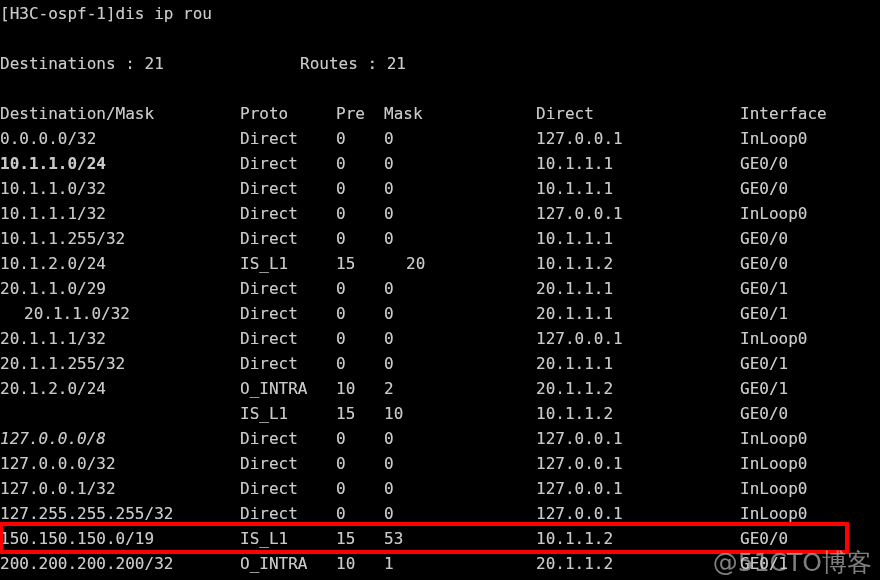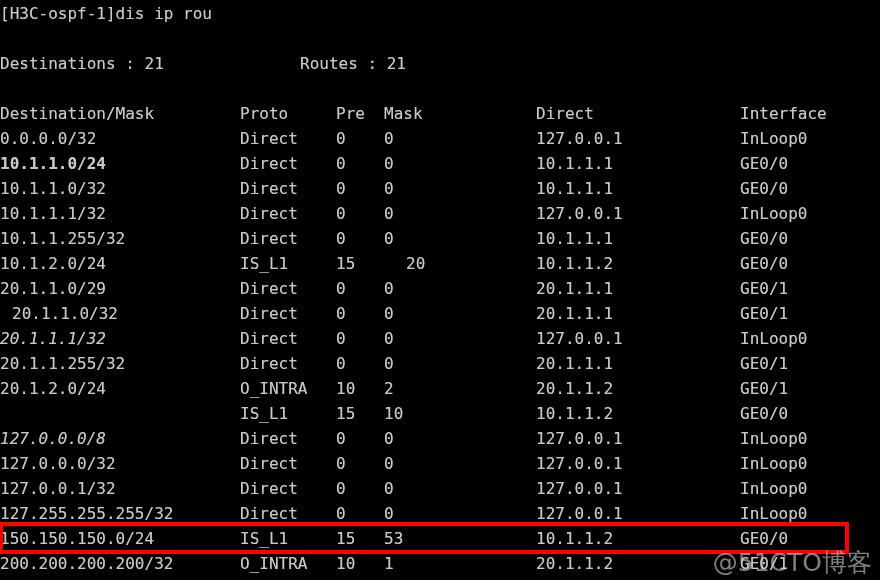--- a/index.html
+++ b/index.html
@@ -104,30 +104,30 @@
     </div>
 
     <div id="rows">
         <div class="line"><span class="cell" style="left: 0px;">0.0.0.0/32</span><span class="cell" style="left: 240px;">Direct</span><span class="cell" style="left: 336px;">0</span><span class="cell" style="left: 384px;">0</span><span class="cell" style="left: 536px;">127.0.0.1</span><span class="cell" style="left: 740px;">InLoop0</span></div>
         <div class="line"><span class="cell" style="left: 0px; font-weight: bold;">10.1.1.0/24</span><span class="cell" style="left: 240px;">Direct</span><span class="cell" style="left: 336px;">0</span><span class="cell" style="left: 384px;">0</span><span class="cell" style="left: 536px;">10.1.1.1</span><span class="cell" style="left: 740px;">GE0/0</span></div>
         <div class="line"><span class="cell" style="left: 0px;">10.1.1.0/32</span><span class="cell" style="left: 240px;">Direct</span><span class="cell" style="left: 336px;">0</span><span class="cell" style="left: 384px;">0</span><span class="cell" style="left: 536px;">10.1.1.1</span><span class="cell" style="left: 740px;">GE0/0</span></div>
         <div class="line"><span class="cell" style="left: 0px;">10.1.1.1/32</span><span class="cell" style="left: 240px;">Direct</span><span class="cell" style="left: 336px;">0</span><span class="cell" style="left: 384px;">0</span><span class="cell" style="left: 536px;">127.0.0.1</span><span class="cell" style="left: 740px;">InLoop0</span></div>
         <div class="line"><span class="cell" style="left: 0px;">10.1.1.255/32</span><span class="cell" style="left: 240px;">Direct</span><span class="cell" style="left: 336px;">0</span><span class="cell" style="left: 384px;">0</span><span class="cell" style="left: 536px;">10.1.1.1</span><span class="cell" style="left: 740px;">GE0/0</span></div>
         <div class="line"><span class="cell" style="left: 0px;">10.1.2.0/24</span><span class="cell" style="left: 240px;">IS_L1</span><span class="cell" style="left: 336px;">15</span><span class="cell" style="left: 406px;">20</span><span class="cell" style="left: 536px;">10.1.1.2</span><span class="cell" style="left: 740px;">GE0/0</span></div>
         <div class="line"><span class="cell" style="left: 0px;">20.1.1.0/29</span><span class="cell" style="left: 240px;">Direct</span><span class="cell" style="left: 336px;">0</span><span class="cell" style="left: 384px;">0</span><span class="cell" style="left: 536px;">20.1.1.1</span><span class="cell" style="left: 740px;">GE0/1</span></div>
-        <div class="line"><span class="cell" style="left: 4px; padding-left: 8px;">20.1.1.0/32</span><span class="cell" style="left: 240px;">Direct</span><span class="cell" style="left: 336px;">0</span><span class="cell" style="left: 384px;">0</span><span class="cell" style="left: 536px;">20.1.1.1</span><span class="cell" style="left: 740px;">GE0/1</span></div>
-        <div class="line"><span class="cell" style="left: 0px; font-style: italic;">20.1.1.1/32</span><span class="cell" style="left: 240px;">Direct</span><span class="cell" style="left: 336px;">0</span><span class="cell" style="left: 384px;">0</span><span class="cell" style="left: 536px;">127.0.0.1</span><span class="cell" style="left: 740px;">InLoop0</span></div>
+        <div class="line"><span class="cell" style="left: 16px; padding-left: 8px;">20.1.1.0/32</span><span class="cell" style="left: 240px;">Direct</span><span class="cell" style="left: 336px;">0</span><span class="cell" style="left: 384px;">0</span><span class="cell" style="left: 536px;">20.1.1.1</span><span class="cell" style="left: 740px;">GE0/1</span></div>
+        <div class="line"><span class="cell" style="left: 0px;">20.1.1.1/32</span><span class="cell" style="left: 240px;">Direct</span><span class="cell" style="left: 336px;">0</span><span class="cell" style="left: 384px;">0</span><span class="cell" style="left: 536px;">127.0.0.1</span><span class="cell" style="left: 740px;">InLoop0</span></div>
         <div class="line"><span class="cell" style="left: 0px;">20.1.1.255/32</span><span class="cell" style="left: 240px;">Direct</span><span class="cell" style="left: 336px;">0</span><span class="cell" style="left: 384px;">0</span><span class="cell" style="left: 536px;">20.1.1.1</span><span class="cell" style="left: 740px;">GE0/1</span></div>
         <div class="line"><span class="cell" style="left: 0px;">20.1.2.0/24</span><span class="cell" style="left: 240px;">O_INTRA</span><span class="cell" style="left: 336px;">10</span><span class="cell" style="left: 384px;">2</span><span class="cell" style="left: 536px;">20.1.1.2</span><span class="cell" style="left: 740px;">GE0/1</span></div>
         <div class="line"><span class="cell" style="left: 240px;">IS_L1</span><span class="cell" style="left: 336px;">15</span><span class="cell" style="left: 384px;">10</span><span class="cell" style="left: 536px;">10.1.1.2</span><span class="cell" style="left: 740px;">GE0/0</span></div>
         <div class="line"><span class="cell" style="left: 0px; font-style: italic;">127.0.0.0/8</span><span class="cell" style="left: 240px;">Direct</span><span class="cell" style="left: 336px;">0</span><span class="cell" style="left: 384px;">0</span><span class="cell" style="left: 536px;">127.0.0.1</span><span class="cell" style="left: 740px;">InLoop0</span></div>
         <div class="line"><span class="cell" style="left: 0px;">127.0.0.0/32</span><span class="cell" style="left: 240px;">Direct</span><span class="cell" style="left: 336px;">0</span><span class="cell" style="left: 384px;">0</span><span class="cell" style="left: 536px;">127.0.0.1</span><span class="cell" style="left: 740px;">InLoop0</span></div>
         <div class="line"><span class="cell" style="left: 0px;">127.0.0.1/32</span><span class="cell" style="left: 240px;">Direct</span><span class="cell" style="left: 336px;">0</span><span class="cell" style="left: 384px;">0</span><span class="cell" style="left: 536px;">127.0.0.1</span><span class="cell" style="left: 740px;">InLoop0</span></div>
         <div class="line"><span class="cell" style="left: 0px;">127.255.255.255/32</span><span class="cell" style="left: 240px;">Direct</span><span class="cell" style="left: 336px;">0</span><span class="cell" style="left: 384px;">0</span><span class="cell" style="left: 536px;">127.0.0.1</span><span class="cell" style="left: 740px;">InLoop0</span></div>
-        <div class="line"><span class="cell" style="left: 0px;">150.150.150.0/24</span><span class="cell" style="left: 240px;">IS_L1</span><span class="cell" style="left: 336px;">15</span><span class="cell" style="left: 384px;">53</span><span class="cell" style="left: 536px;">10.1.1.2</span><span class="cell" style="left: 740px;">GE0/0</span></div>
+        <div class="line"><span class="cell" style="left: 0px;">150.150.150.0/19</span><span class="cell" style="left: 240px;">IS_L1</span><span class="cell" style="left: 336px;">15</span><span class="cell" style="left: 384px;">53</span><span class="cell" style="left: 536px;">10.1.1.2</span><span class="cell" style="left: 740px;">GE0/0</span></div>
         <div class="line"><span class="cell" style="left: 0px;">200.200.200.200/32</span><span class="cell" style="left: 240px;">O_INTRA</span><span class="cell" style="left: 336px;">10</span><span class="cell" style="left: 384px;">1</span><span class="cell" style="left: 536px;">20.1.1.2</span><span class="cell" style="left: 740px;">GE0/1</span></div>
       </div>
 
   </div>
 
   <div id="highlight-box"></div>
 
   <div id="watermark">@51CTO博客</div>
 
 </div>

